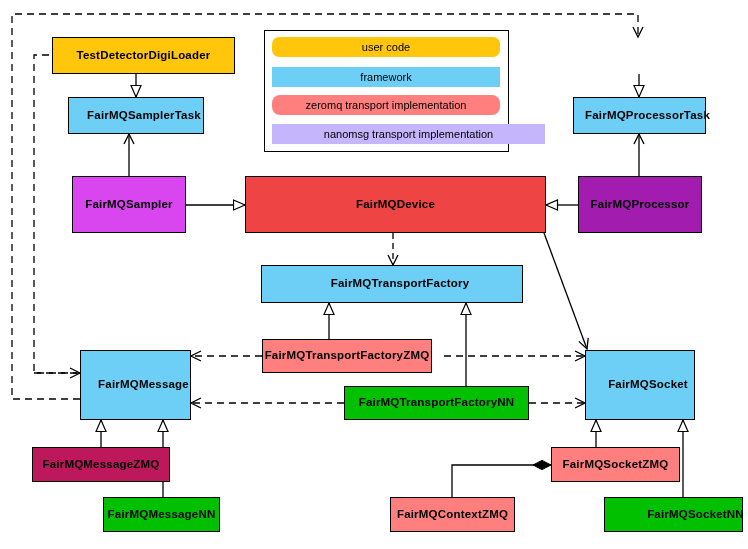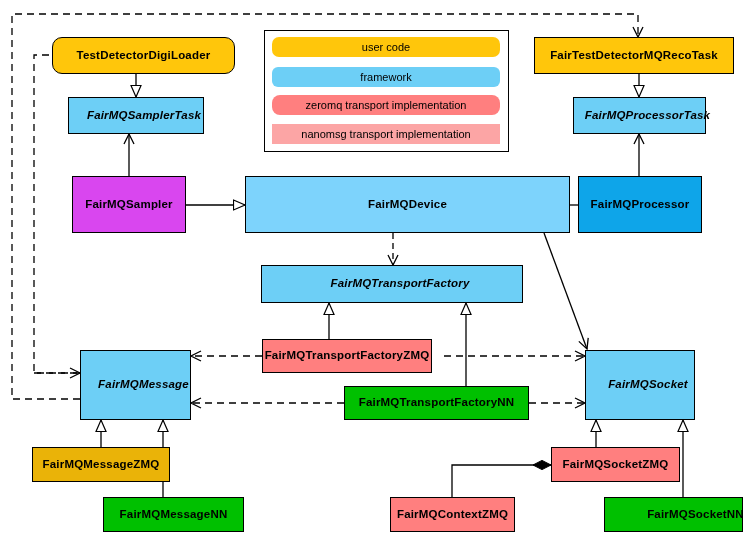--- a/index.html
+++ b/index.html
@@ -2,21 +2,21 @@
 <html><head>
 <meta charset="utf-8">
 <style>
   html,body{margin:0;padding:0;background:#ffffff;}
   body{font-family:"Liberation Sans",sans-serif;}
   #canvas{position:relative;width:748px;height:549px;background:#ffffff;overflow:hidden;}
   svg.edges{position:absolute;left:0;top:0;width:748px;height:549px;pointer-events:none;}
   .node{position:absolute;box-sizing:border-box;border:1.4px solid #000;
         display:flex;align-items:center;justify-content:center;text-align:center;
         font-weight:bold;font-size:11.5px;color:#000;line-height:1.15;letter-spacing:.2px;}
-  .node.abstract{font-style:italic;padding-left:16px;}
+  .node.abstract{padding-left:16px;}
   .legend-box{position:absolute;box-sizing:border-box;border:1.4px solid #000;background:#fff;}
   .legend-item{position:absolute;box-sizing:border-box;
         display:flex;align-items:center;justify-content:center;
         font-size:11px;color:#000;font-weight:normal;}
 </style>
 </head>
 <body>
 
 <div id="canvas">
 
@@ -71,35 +71,34 @@
 
       <path d="M596,447 L596,420" marker-end="url(#hollowTri)"></path>
       <path d="M683,497 L683,420" marker-end="url(#hollowTri)"></path>
 
       <path d="M452,497 L452,465 L551,465" marker-end="url(#blackDiamond)"></path>
     </g>
   </svg>
 
   <div class="legend-box" style="left:264px;top:30px;width:245px;height:122px;"></div>
   <div class="legend-item" style="left:272px;top:37px;width:228px;height:20px;background:#FFC60B;border-radius:7px;">user code</div>
-  <div class="legend-item" style="left:272px;top:67px;width:228px;height:20px;background:#6DCFF6;border-radius:6px;">framework</div>
+  <div class="legend-item" style="left:272px;top:67px;width:228px;height:20px;background:#6DCFF6;">framework</div>
   <div class="legend-item" style="left:272px;top:95px;width:228px;height:20px;background:#FF7F7F;border-radius:8px;">zeromq transport implementation</div>
-  <div class="legend-item" style="left:272px;top:124px;width:228px;height:20px;background:#fca5a5;text-align:right;">nanomsg transport implementation</div>
+  <div class="legend-item" style="left:272px;top:124px;width:273px;height:20px;background:#c4b5fd;text-align:right;">nanomsg transport implementation</div>
 
-  <div class="node" style="left:52px;top:37px;width:183px;height:37px;background:#FFC60B;border-radius:10px;">TestDetectorDigiLoader</div>
+  <div class="node" style="left:52px;top:37px;width:183px;height:37px;background:#FFC60B;">TestDetectorDigiLoader</div>
   <div class="node abstract" style="left:68px;top:97px;width:136px;height:37px;background:#6DCFF6;">FairMQSamplerTask</div>
   <div class="node" style="left:72px;top:176px;width:114px;height:57px;background:#d946ef;">FairMQSampler</div>
-  <div class="node" style="left:245px;top:176px;width:325px;height:57px;background:#7dd3fc;">FairMQDevice</div>
-  <div class="node" style="left:534px;top:37px;width:200px;height:37px;background:#FFC60B;">FairTestDetectorMQRecoTask</div>
+  <div class="node" style="left:245px;top:176px;width:301px;height:57px;background:#ef4444;">FairMQDevice</div>
   <div class="node abstract" style="left:573px;top:97px;width:133px;height:37px;background:#6DCFF6;">FairMQProcessorTask</div>
-  <div class="node" style="left:578px;top:176px;width:124px;height:57px;background:#0ea5e9;">FairMQProcessor</div>
+  <div class="node" style="left:578px;top:176px;width:124px;height:57px;background:#a21caf;">FairMQProcessor</div>
   <div class="node abstract" style="left:261px;top:265px;width:262px;height:38px;background:#6DCFF6;">FairMQTransportFactory</div>
   <div class="node" style="left:262px;top:339px;width:170px;height:34px;background:#FF7F7F;">FairMQTransportFactoryZMQ</div>
   <div class="node" style="left:344px;top:386px;width:185px;height:34px;background:#00C000;">FairMQTransportFactoryNN</div>
   <div class="node abstract" style="left:80px;top:350px;width:111px;height:70px;background:#6DCFF6;">FairMQMessage</div>
   <div class="node abstract" style="left:585px;top:350px;width:110px;height:70px;background:#6DCFF6;">FairMQSocket</div>
-  <div class="node" style="left:32px;top:447px;width:138px;height:35px;background:#eab308;">FairMQMessageZMQ</div>
-  <div class="node" style="left:103px;top:497px;width:141px;height:35px;background:#00C000;">FairMQMessageNN</div>
+  <div class="node" style="left:32px;top:447px;width:138px;height:35px;background:#be185d;">FairMQMessageZMQ</div>
+  <div class="node" style="left:103px;top:497px;width:117px;height:35px;background:#00C000;">FairMQMessageNN</div>
   <div class="node" style="left:551px;top:447px;width:129px;height:35px;background:#FF7F7F;">FairMQSocketZMQ</div>
   <div class="node" style="left:390px;top:497px;width:125px;height:35px;background:#FF7F7F;">FairMQContextZMQ</div>
   <div class="node" style="left:604px;top:497px;width:139px;height:35px;background:#00C000;padding-left:44px;">FairMQSocketNN</div>
 
 </div>
 
 </body></html>

